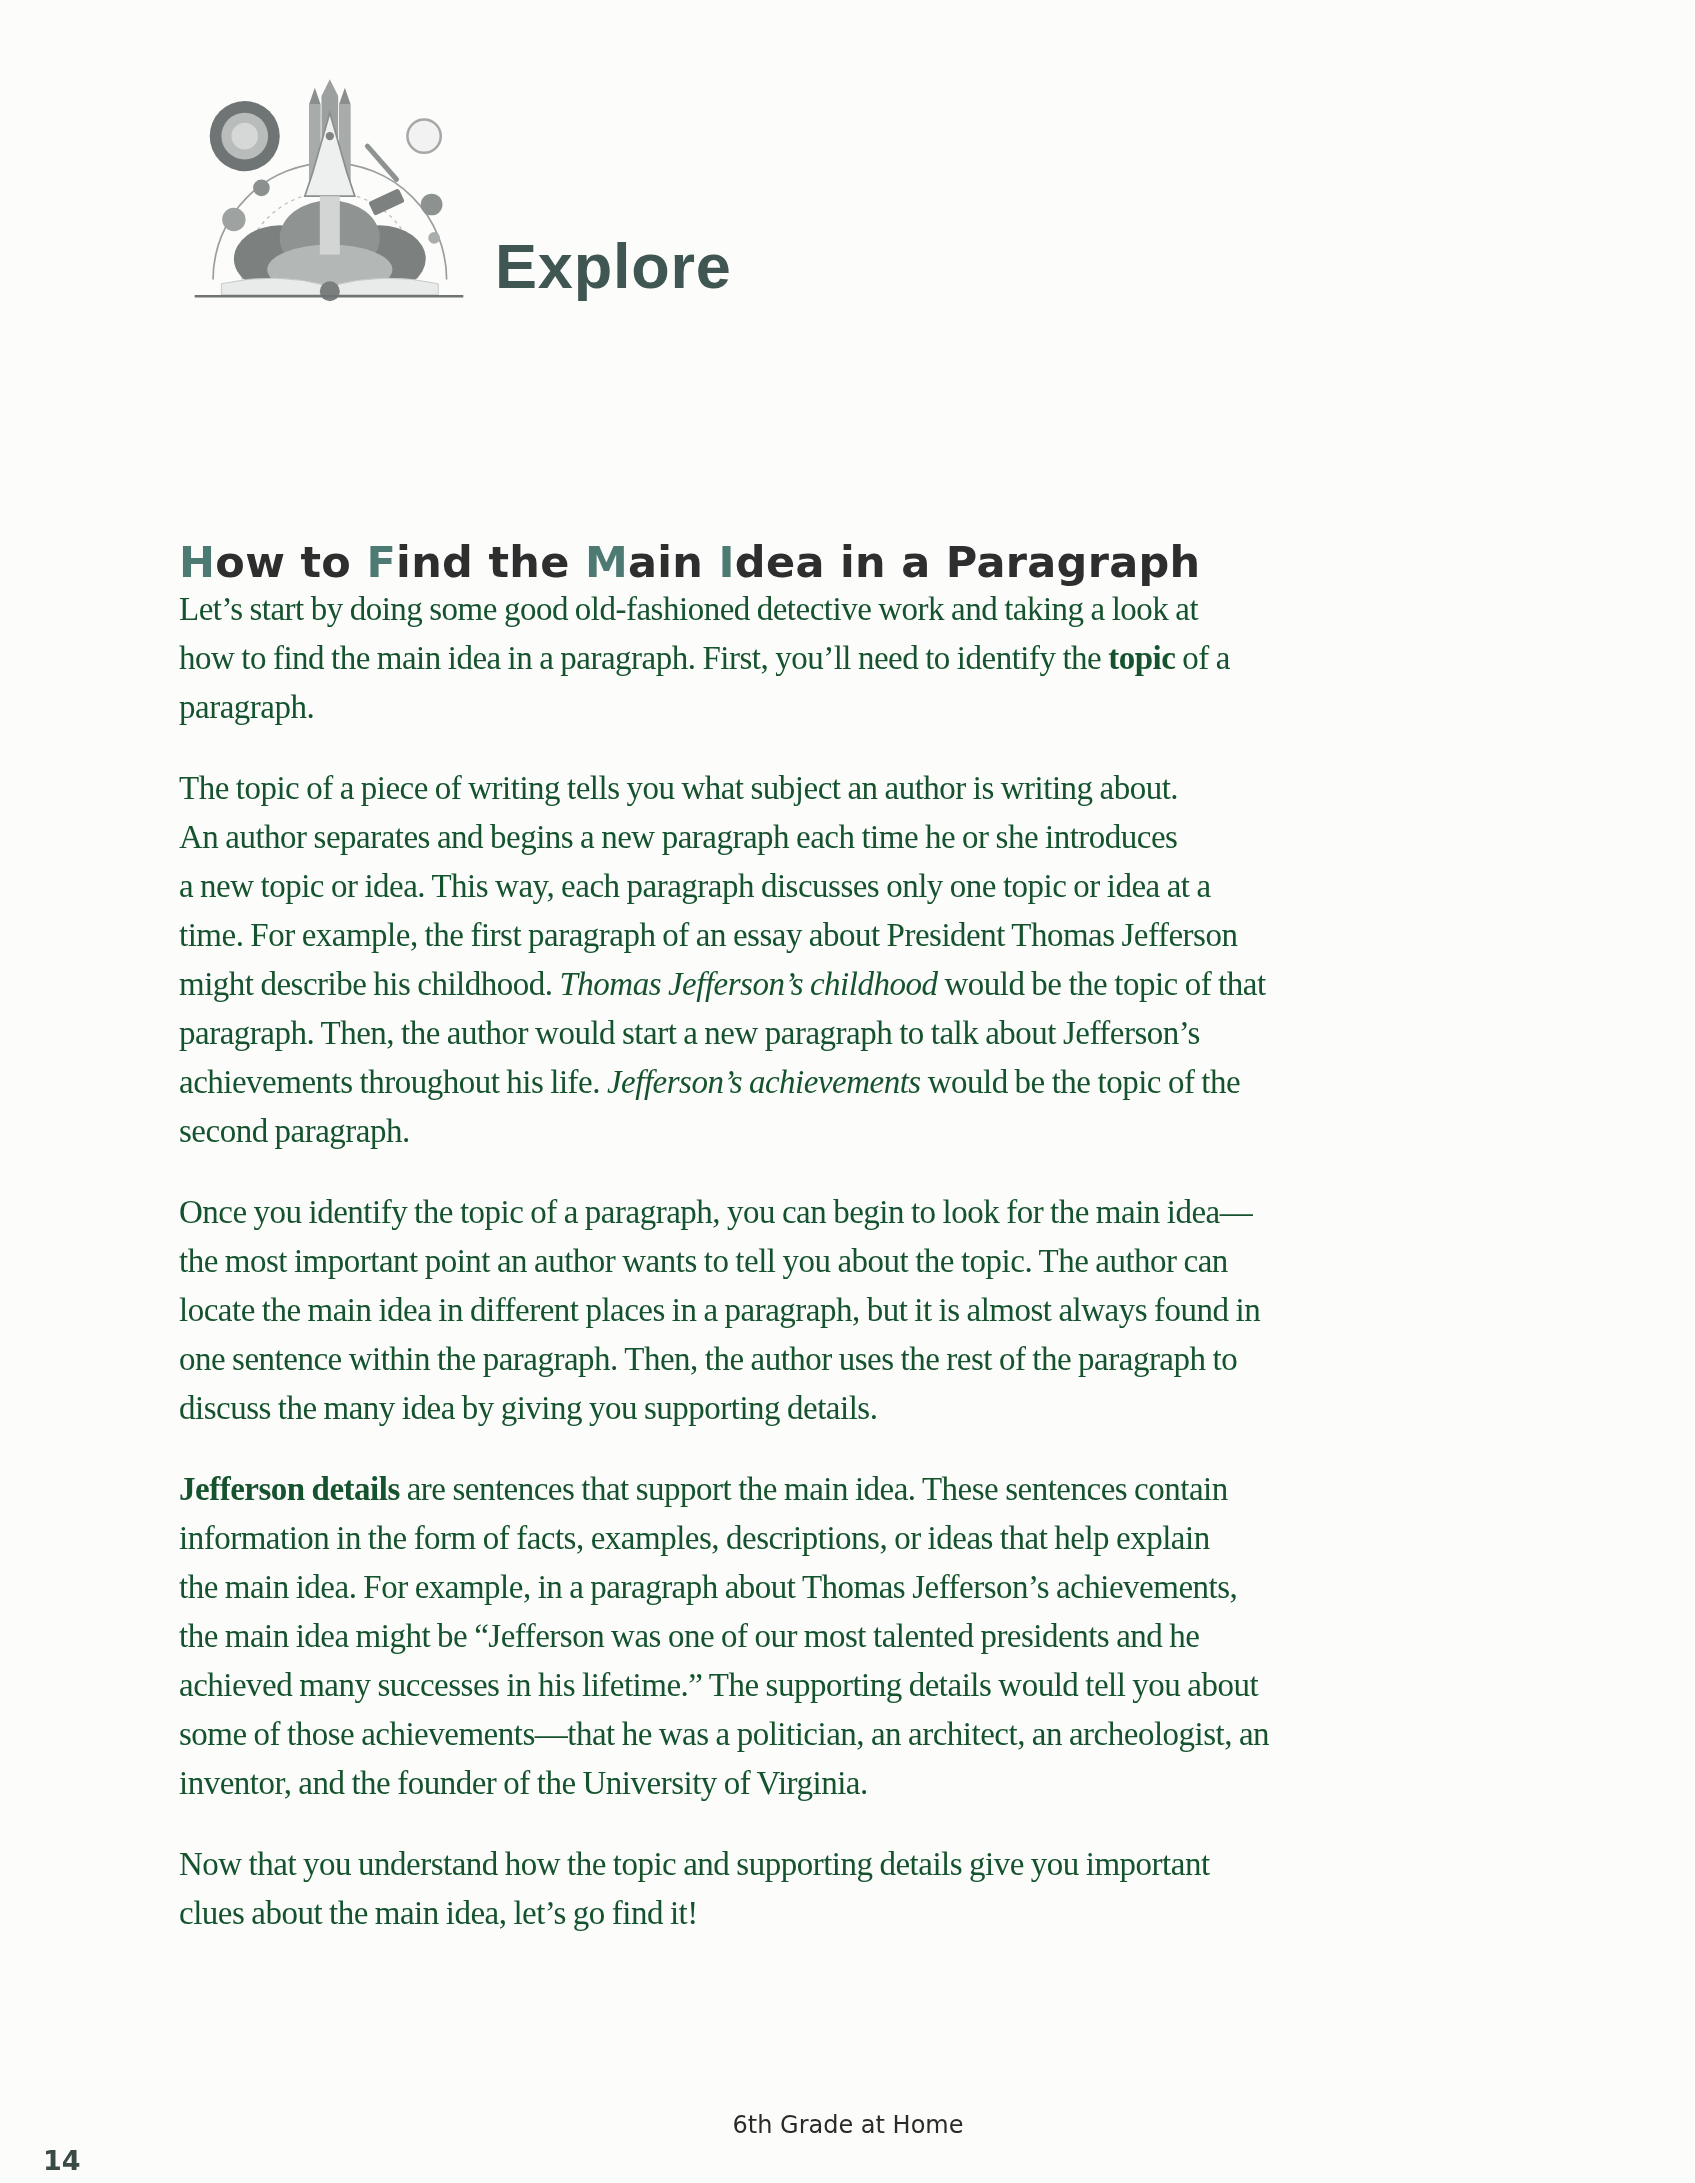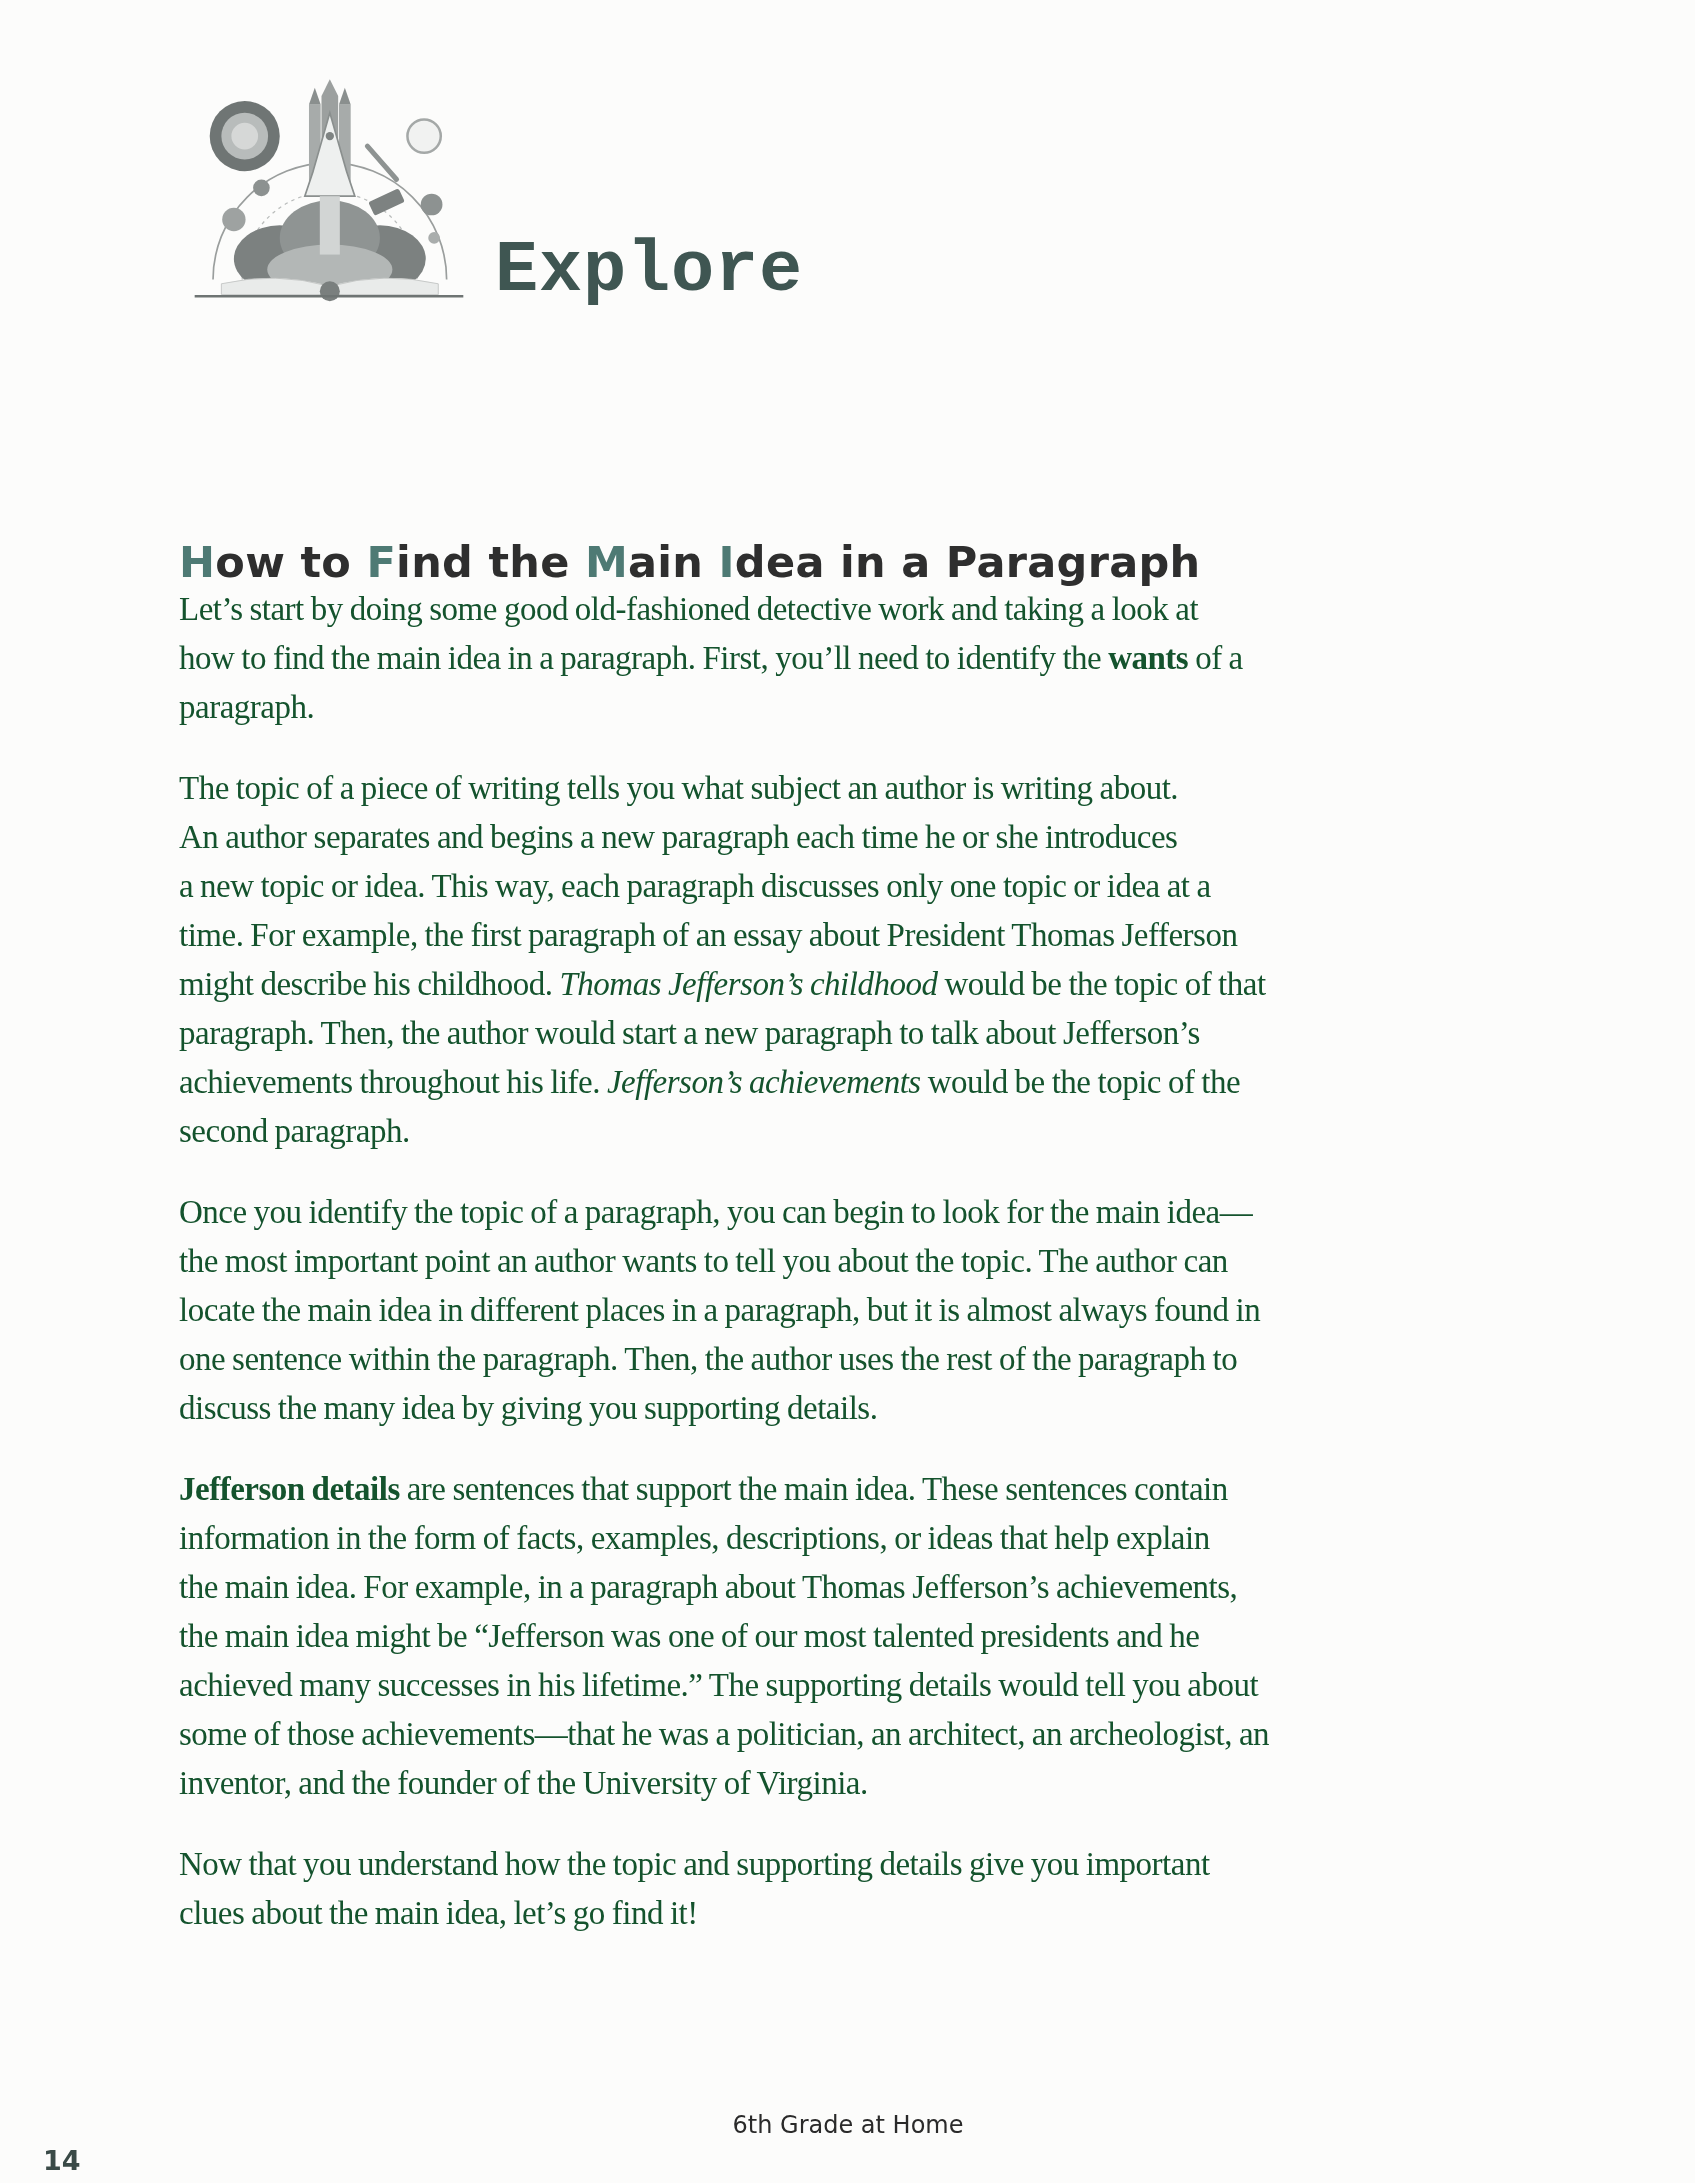--- a/index.html
+++ b/index.html
@@ -17,23 +17,23 @@
     .explore-banner {
       position: absolute; left: 188px; top: 71px;
       width: 752px; height: 251px;
     }
     .explore-illustration {
       position: absolute; left: 0; top: 0;
       width: 292px; height: 242px;
     }
     .explore-title {
       position: absolute; left: 307px; top: 164px;
-      font-family: Liberation Mono, monospace;
+      font-family: Liberation Sans, sans-serif;
       font-weight: bold;
-      font-size: 72px;
+      font-size: 63px;
       letter-spacing: 0.8px;
       color: #3f5652;
       line-height: 1;
     }
 
     
     .section-heading {
       position: absolute; left: 179px; top: 501px;
       font-family: "DejaVu Sans", "Liberation Sans", sans-serif;
       font-weight: bold;
@@ -126,21 +126,21 @@
       <line x1="8" y1="270" x2="330" y2="270" stroke="#6e7473" stroke-width="3"></line>
     </svg>
     <div class="explore-title">Explore</div>
   </div>
 
   <h2 class="section-heading" id="heading"><span class="accent">H</span><span>ow to </span><span class="accent">F</span><span>ind the </span><span class="accent">M</span><span>ain </span><span class="accent">I</span><span>dea in a Paragraph</span></h2>
 
   <div class="body-text" id="body">
       <p class="para">
         <span class="line"><span>Let’s start by doing some good old-fashioned detective work and taking a look at</span></span>
-        <span class="line"><span>how to find the main idea in a paragraph. First, you’ll need to identify the </span><b>wants</b><span> of a</span></span>
+        <span class="line"><span>how to find the main idea in a paragraph. First, you’ll need to identify the </span><b>topic</b><span> of a</span></span>
         <span class="line"><span>paragraph.</span></span>
       </p>
       <p class="para">
         <span class="line"><span>The topic of a piece of writing tells you what subject an author is writing about.</span></span>
         <span class="line"><span>An author separates and begins a new paragraph each time he or she introduces</span></span>
         <span class="line"><span>a new topic or idea. This way, each paragraph discusses only one topic or idea at a</span></span>
         <span class="line"><span>time. For example, the first paragraph of an essay about President Thomas Jefferson</span></span>
         <span class="line"><span>might describe his childhood. </span><i>Thomas Jefferson’s childhood</i><span> would be the topic of that</span></span>
         <span class="line"><span>paragraph. Then, the author would start a new paragraph to talk about Jefferson’s</span></span>
         <span class="line"><span>achievements throughout his life. </span><i>Jefferson’s achievements</i><span> would be the topic of the</span></span>

